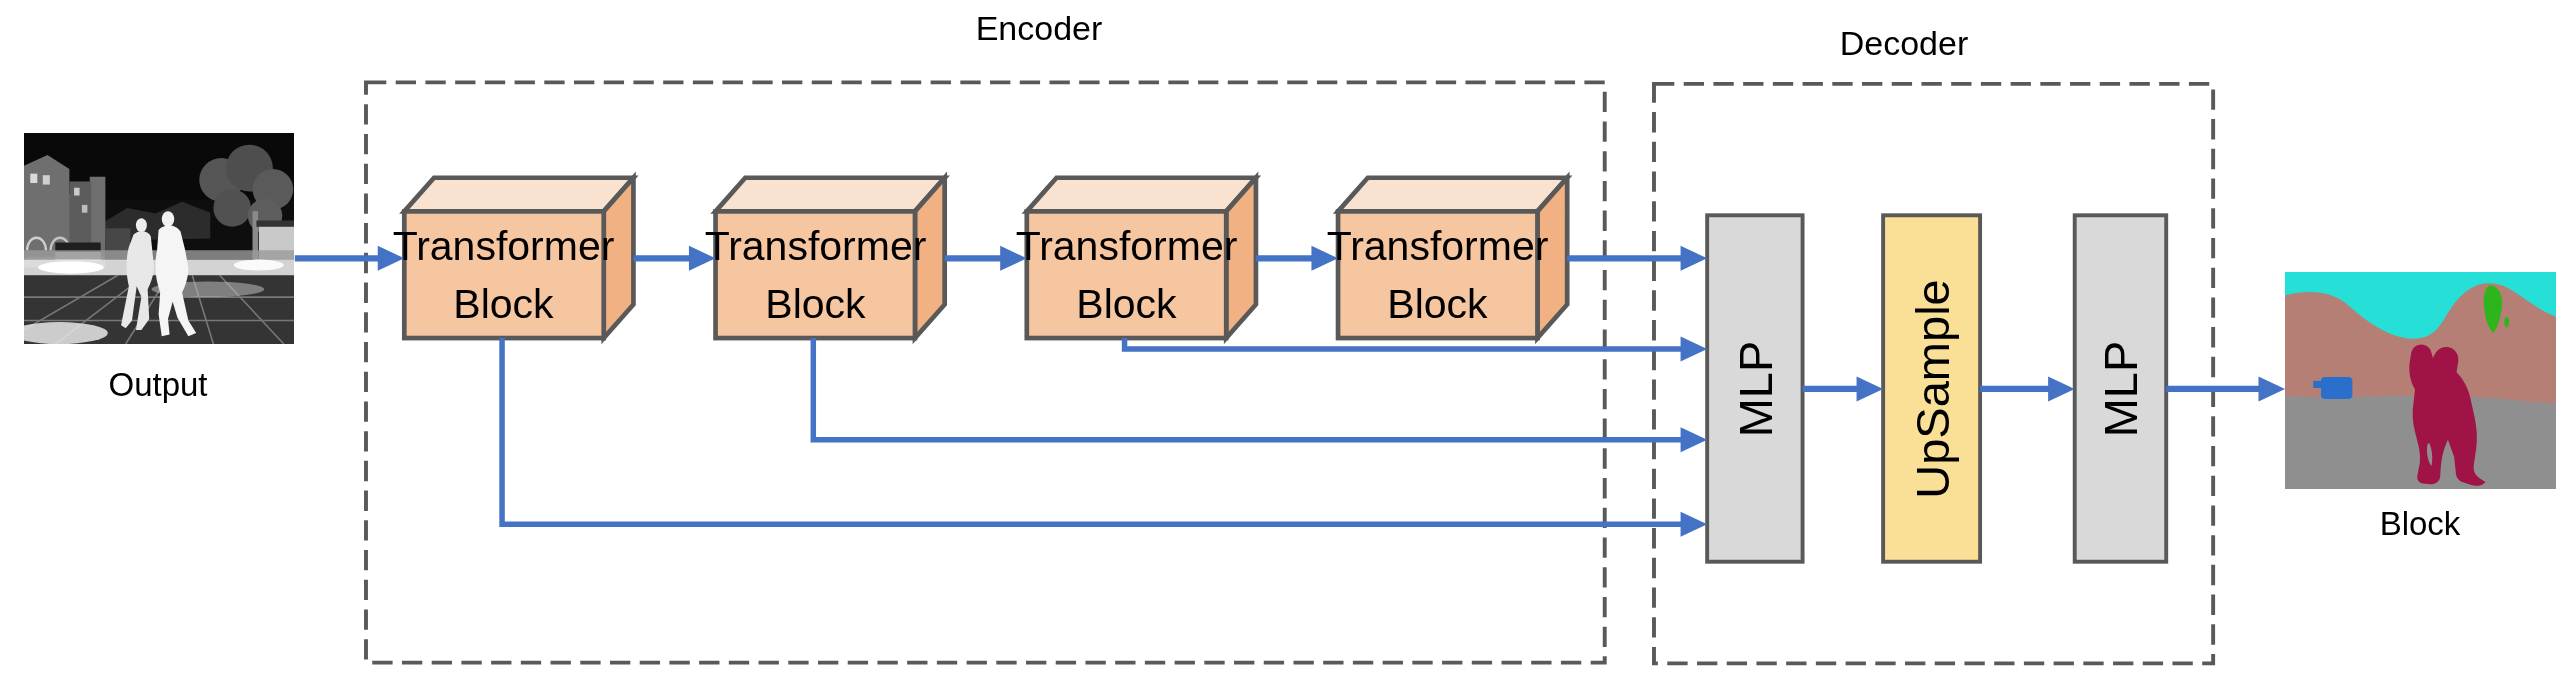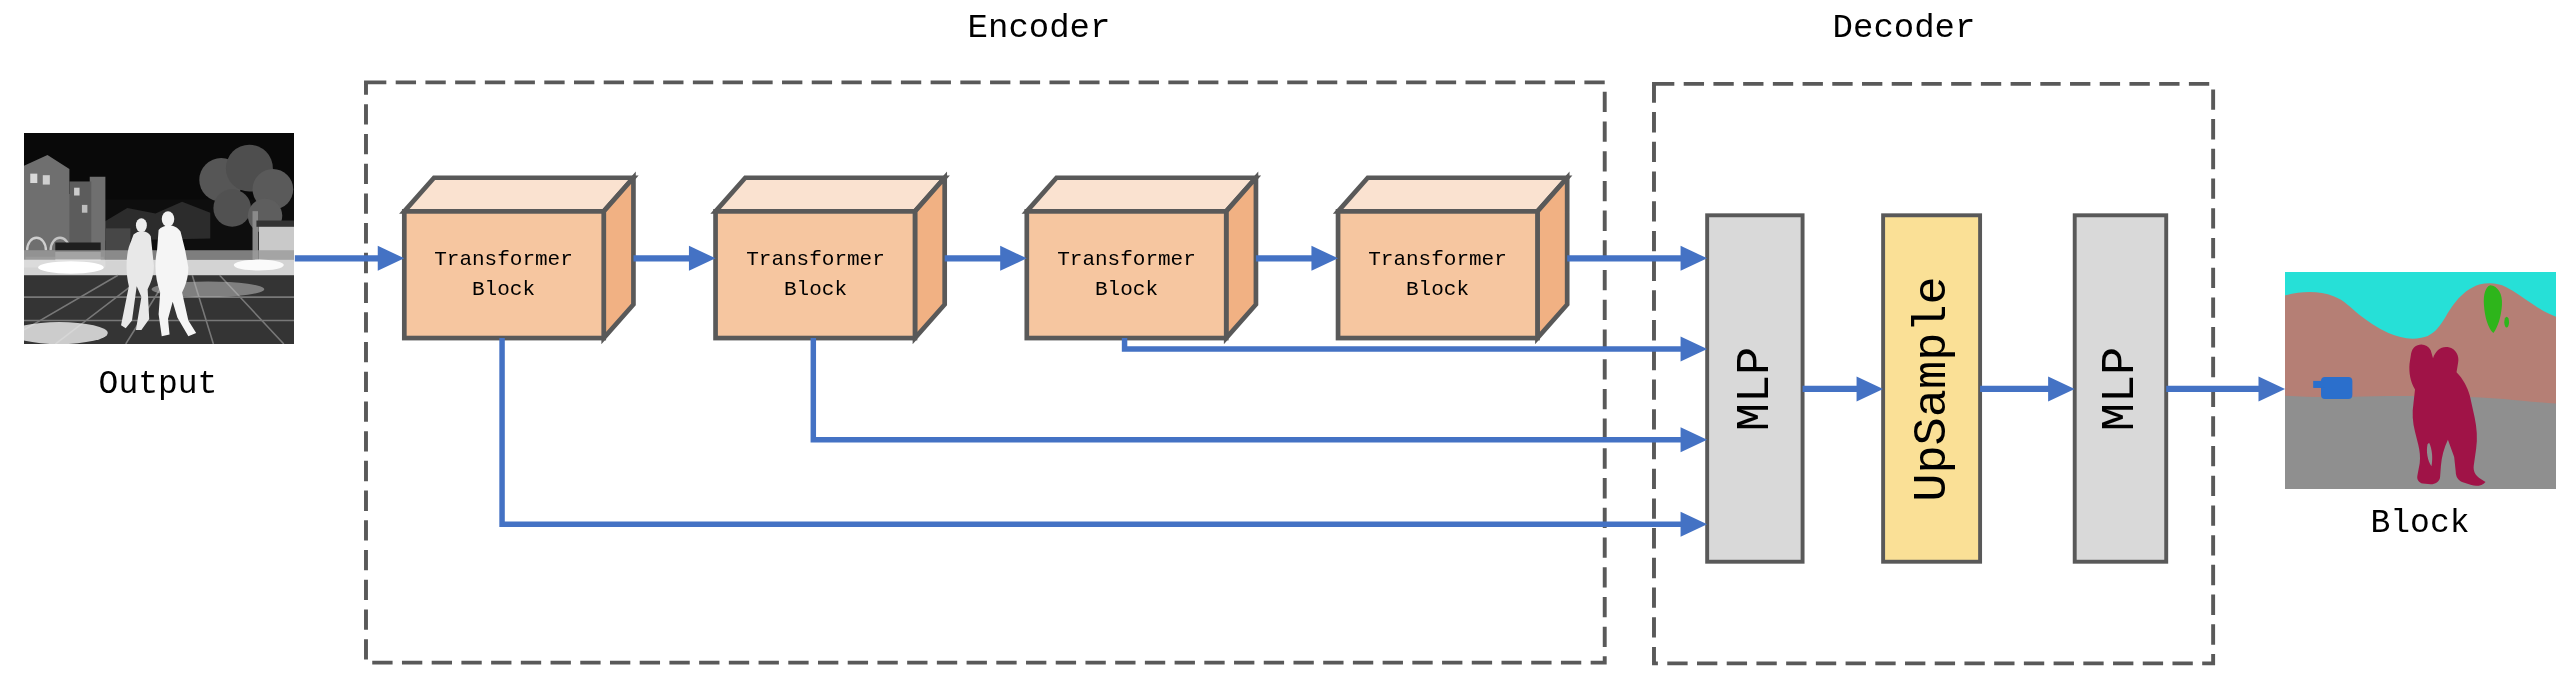--- a/index.html
+++ b/index.html
@@ -1,31 +1,31 @@
 <!DOCTYPE html>
 <html style="font-size:12.5px"><head>
 <meta charset="utf-8">
 <style>
   html,body{margin:0;padding:0;background:#ffffff;}
   .canvas{
     position:relative;
     width:2576px;height:691px;
     background:#ffffff;
-    font-family:Liberation Mono, monospace;
+    font-family:Liberation Sans, sans-serif;
     overflow:hidden;
   }
   .layer-svg{position:absolute;left:0;top:0;width:2576px;height:691px;}
   .label{position:absolute;color:#000;}
   .section-title{
     font-size:34px;text-align:center;white-space:nowrap;
     transform:translateX(-50%);
   }
   .block-label{
     display:flex;align-items:center;justify-content:center;
-    text-align:center;font-size:21px;line-height:1.42;
+    text-align:center;font-size:41px;line-height:1.42;
   }
   .bar-label{
     font-size:47px;white-space:nowrap;
     transform:translate(-50%,-50%) rotate(-90deg);
   }
   .caption{
     font-size:33px;text-align:left;white-space:nowrap;
     transform:translateX(-50%);
   }
   .img-box{position:absolute;}
@@ -189,21 +189,21 @@
     <path fill-rule="evenodd" d="M165,96 C172,90 182,92 186,100 L189,110 C192,100 200,94 209,96 C218,98 223,107 221,116
              L219,128 C227,136 233,147 236,158 L242,185 C245,199 246,213 244,226 L241,247
              C240,254 243,259 248,263 L256,268 C252,273 244,274 238,272 L226,268 C221,266 218,261 218,255
              L216,236 L208,214 C203,224 200,236 199,248 L198,262 C197,268 192,271 186,271 L176,270
              C171,269 168,265 169,260 L172,244 C173,236 172,228 170,220 L166,204 C163,192 162,180 164,168
              L166,150 C160,140 158,128 159,117 L161,104 C162,100 163,98 165,96 Z
              M184,218 C188,226 189,238 187,248 C182,241 180,229 182,220 Z" fill="#A01347"></path>
   </svg>
 
   <div class="label section-title" style="left:1039px;top:9.4px">Encoder</div>
-  <div class="label section-title" style="left:1904px;top:9px">Decoder</div>
+  <div class="label section-title" style="left:1904px;top:24px">Decoder</div>
 
   <div class="label block-label" style="left:404px;top:213px;width:199px;height:124px">Transformer Block</div>
   <div class="label block-label" style="left:716px;top:213px;width:199px;height:124px">Transformer Block</div>
   <div class="label block-label" style="left:1027px;top:213px;width:199px;height:124px">Transformer Block</div>
   <div class="label block-label" style="left:1338px;top:213px;width:199px;height:124px">Transformer Block</div>
 
   <div class="label bar-label" style="left:1755px;top:389px">MLP</div>
   <div class="label bar-label" style="left:1932px;top:389px">UpSample</div>
   <div class="label bar-label" style="left:2120px;top:389px">MLP</div>
 

